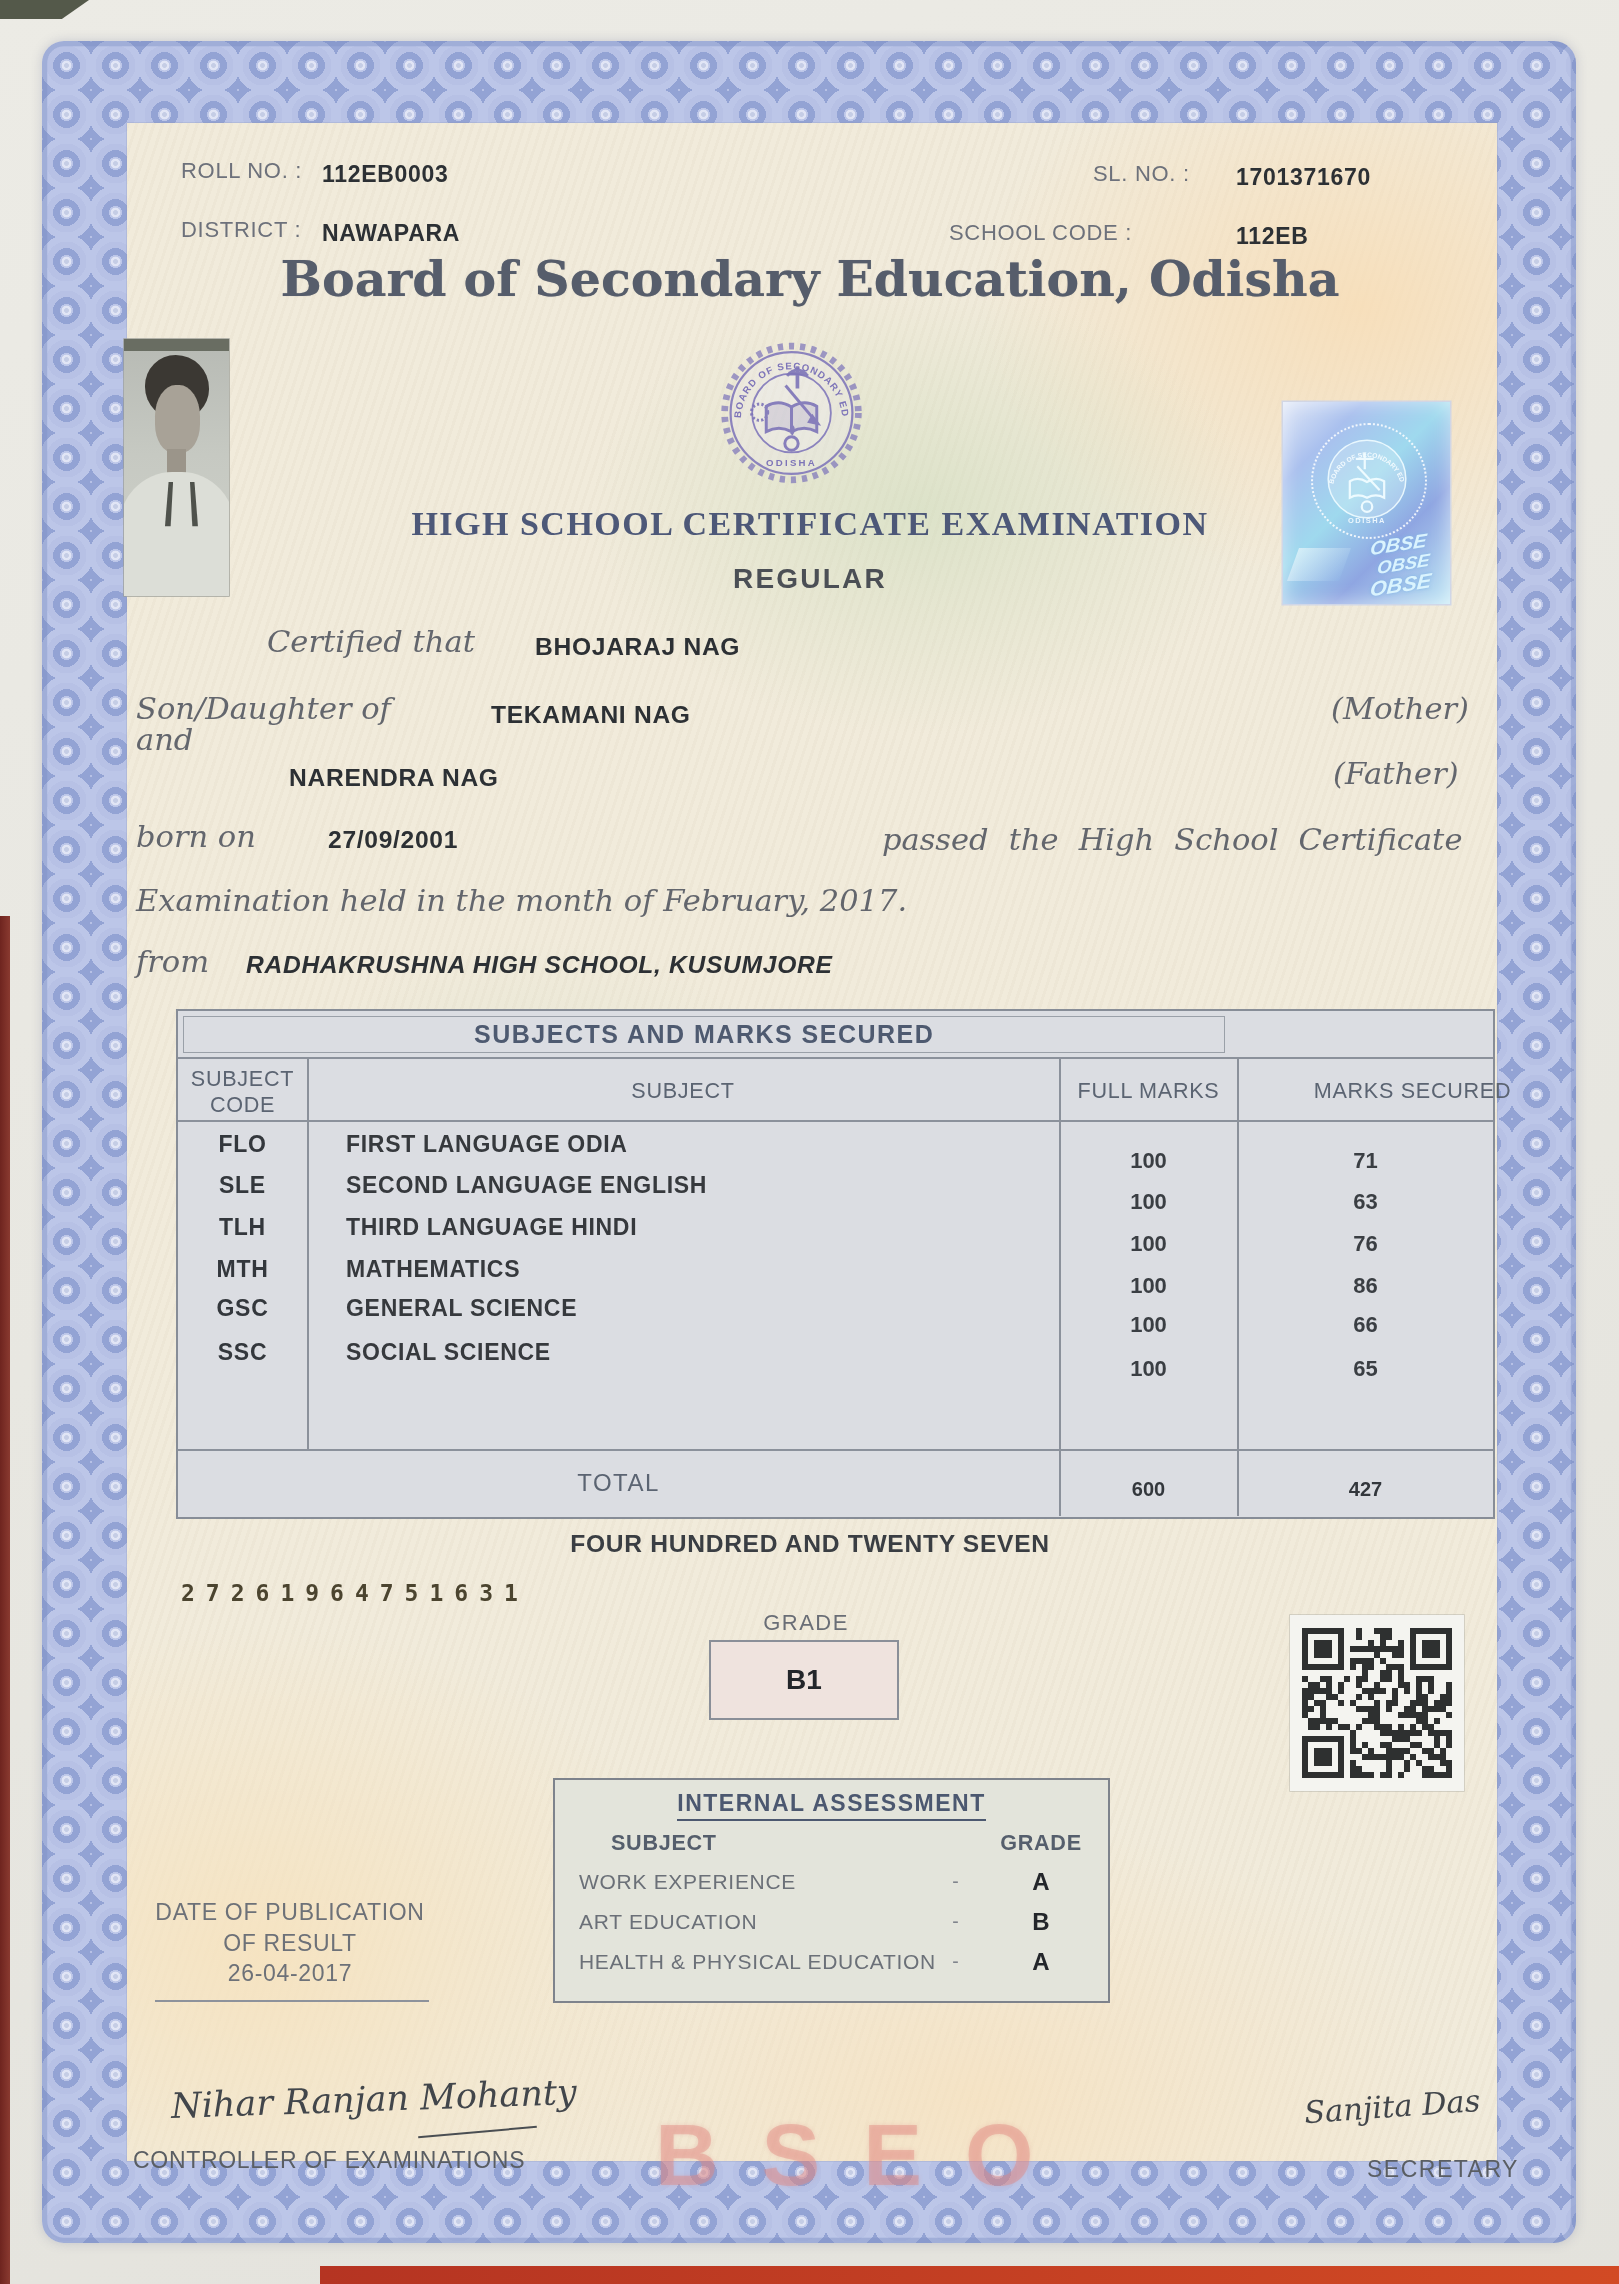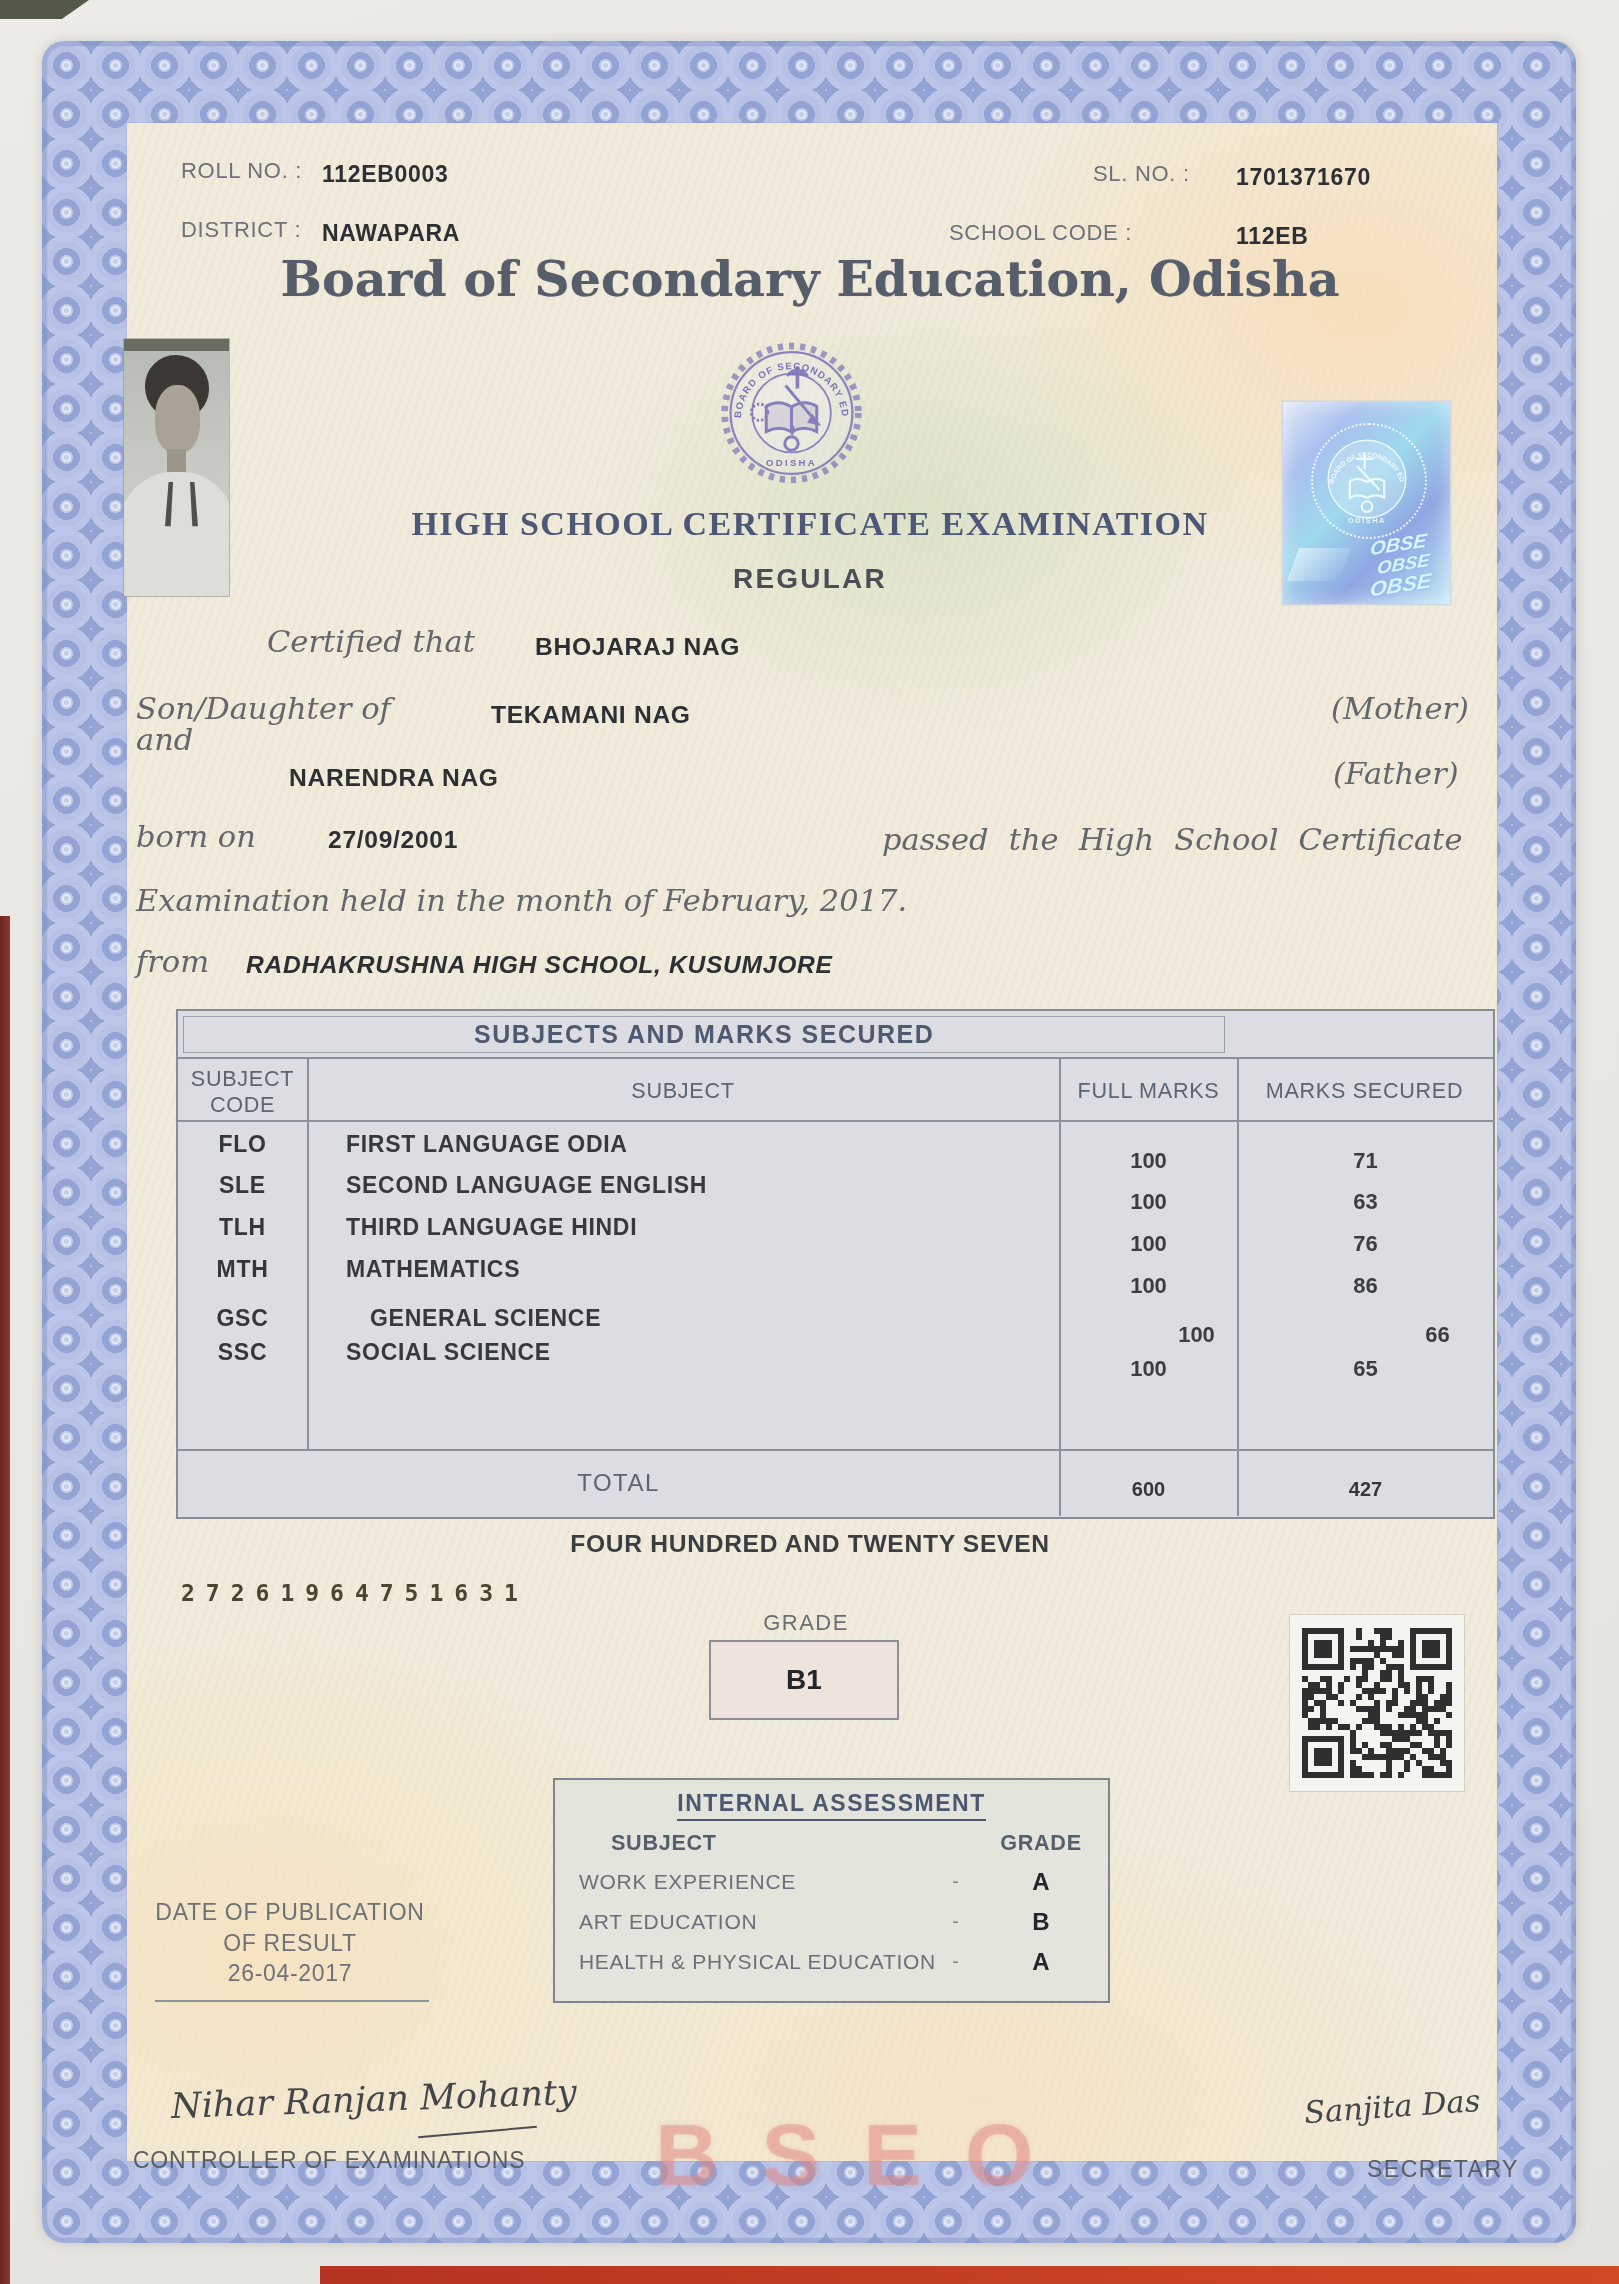--- a/index.html
+++ b/index.html
@@ -240,21 +240,21 @@
     <div class="hline" style="top:46px;"></div>
     <div class="hline" style="top:109px;"></div>
     <div class="hline" style="top:438px;"></div>
     <div class="vline" style="left:129px;top:46px;height:392px;"></div>
     <div class="vline" style="left:881px;top:46px;height:459px;"></div>
     <div class="vline" style="left:1059px;top:46px;height:459px;"></div>
 
     <div class="hcell" style="left:0;top:55px;width:129px;">SUBJECT CODE</div>
     <div class="hcell" style="left:129px;top:67px;width:752px;">SUBJECT</div>
     <div class="hcell" style="left:881px;top:67px;width:179px;white-space:nowrap;">FULL MARKS</div>
-    <div class="hcell" style="left:1059px;top:67px;width:255px;white-space:nowrap;">MARKS SECURED</div>
+    <div class="hcell" style="left:1059px;top:67px;width:255px;white-space:nowrap;padding-left:48px;">MARKS SECURED</div>
 
     <div class="mt-row" style="top:112px;">
       <span class="mt-code">FLO</span>
       <span class="mt-sub">FIRST LANGUAGE ODIA</span>
       <span class="mt-full">100</span>
       <span class="mt-sec">71</span>
     </div>
     <div class="mt-row" style="top:153px;">
       <span class="mt-code">SLE</span>
       <span class="mt-sub">SECOND LANGUAGE ENGLISH</span>
@@ -266,21 +266,21 @@
       <span class="mt-sub">THIRD LANGUAGE HINDI</span>
       <span class="mt-full">100</span>
       <span class="mt-sec">76</span>
     </div>
     <div class="mt-row" style="top:237px;">
       <span class="mt-code">MTH</span>
       <span class="mt-sub">MATHEMATICS</span>
       <span class="mt-full">100</span>
       <span class="mt-sec">86</span>
     </div>
-    <div class="mt-row" style="top:286px;gap:24px;">
+    <div class="mt-row" style="top:276px;">
       <span class="mt-code">GSC</span>
       <span class="mt-sub">GENERAL SCIENCE</span>
       <span class="mt-full">100</span>
       <span class="mt-sec">66</span>
     </div>
     <div class="mt-row" style="top:320px;">
       <span class="mt-code">SSC</span>
       <span class="mt-sub">SOCIAL SCIENCE</span>
       <span class="mt-full">100</span>
       <span class="mt-sec">65</span>

